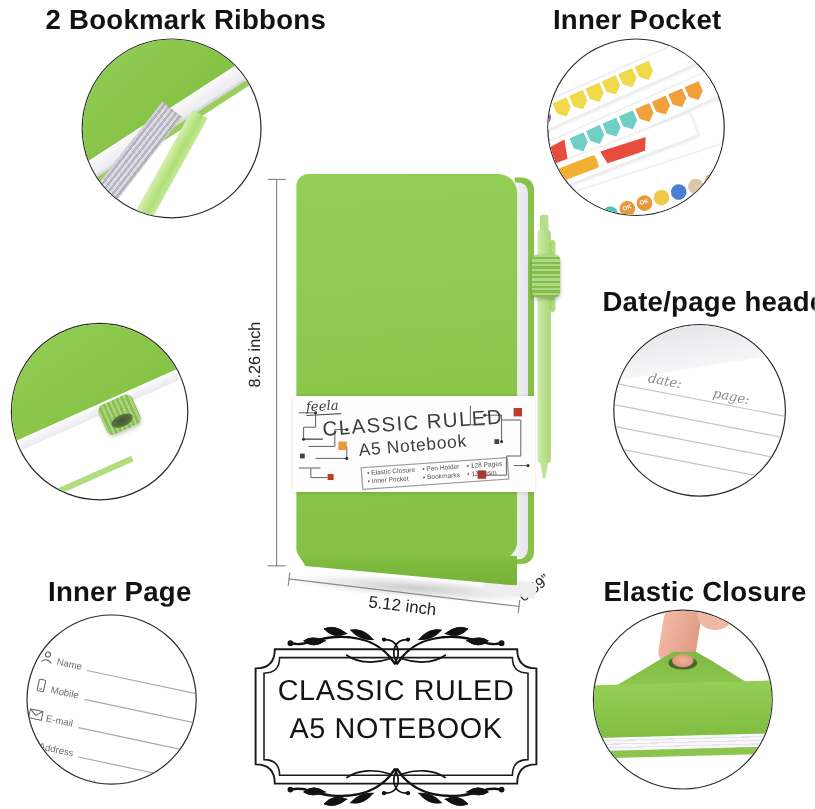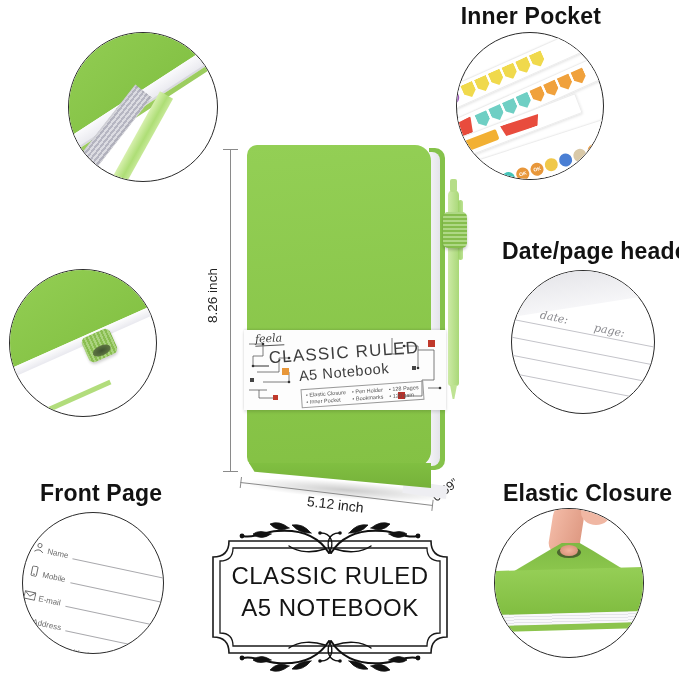--- a/index.html
+++ b/index.html
@@ -136,23 +136,24 @@
   .badge .fl-bot{position:absolute;left:27px;bottom:-17px;transform:scaleY(-1);}
   .badge-line{position:absolute;left:0;width:240px;text-align:center;font-size:24px;letter-spacing:.5px;color:#141414;}
   .badge-line.l1{top:24px;}
   .badge-line.l2{top:56px;}
 </style>
 </head>
 <body>
 
 <div class="canvas">
 
+  <div class="callout-title" style="left:38px;top:3px;">2 Bookmark Ribbons</div>
   <div class="callout-title" style="left:456px;top:3px;width:150px;text-align:center;">Inner Pocket</div>
   <div class="callout-title" style="left:502px;top:238px;">Date/page header</div>
-  <div class="callout-title" style="left:40px;top:480px;">Front Page</div>
+  <div class="callout-title" style="left:40px;top:480px;">Inner Page</div>
   <div class="callout-title" style="left:503px;top:480px;">Elastic Closure</div>
 
   <div class="circle" style="left:68px;top:32px;width:148px;height:148px;">
     <div class="bm-group">
       <div class="bm-cover"></div>
       <div class="bm-pages"></div>
       <div class="bm-back"></div>
     </div>
     <div class="ribbon silver"></div>
     <div class="ribbon green"></div>

